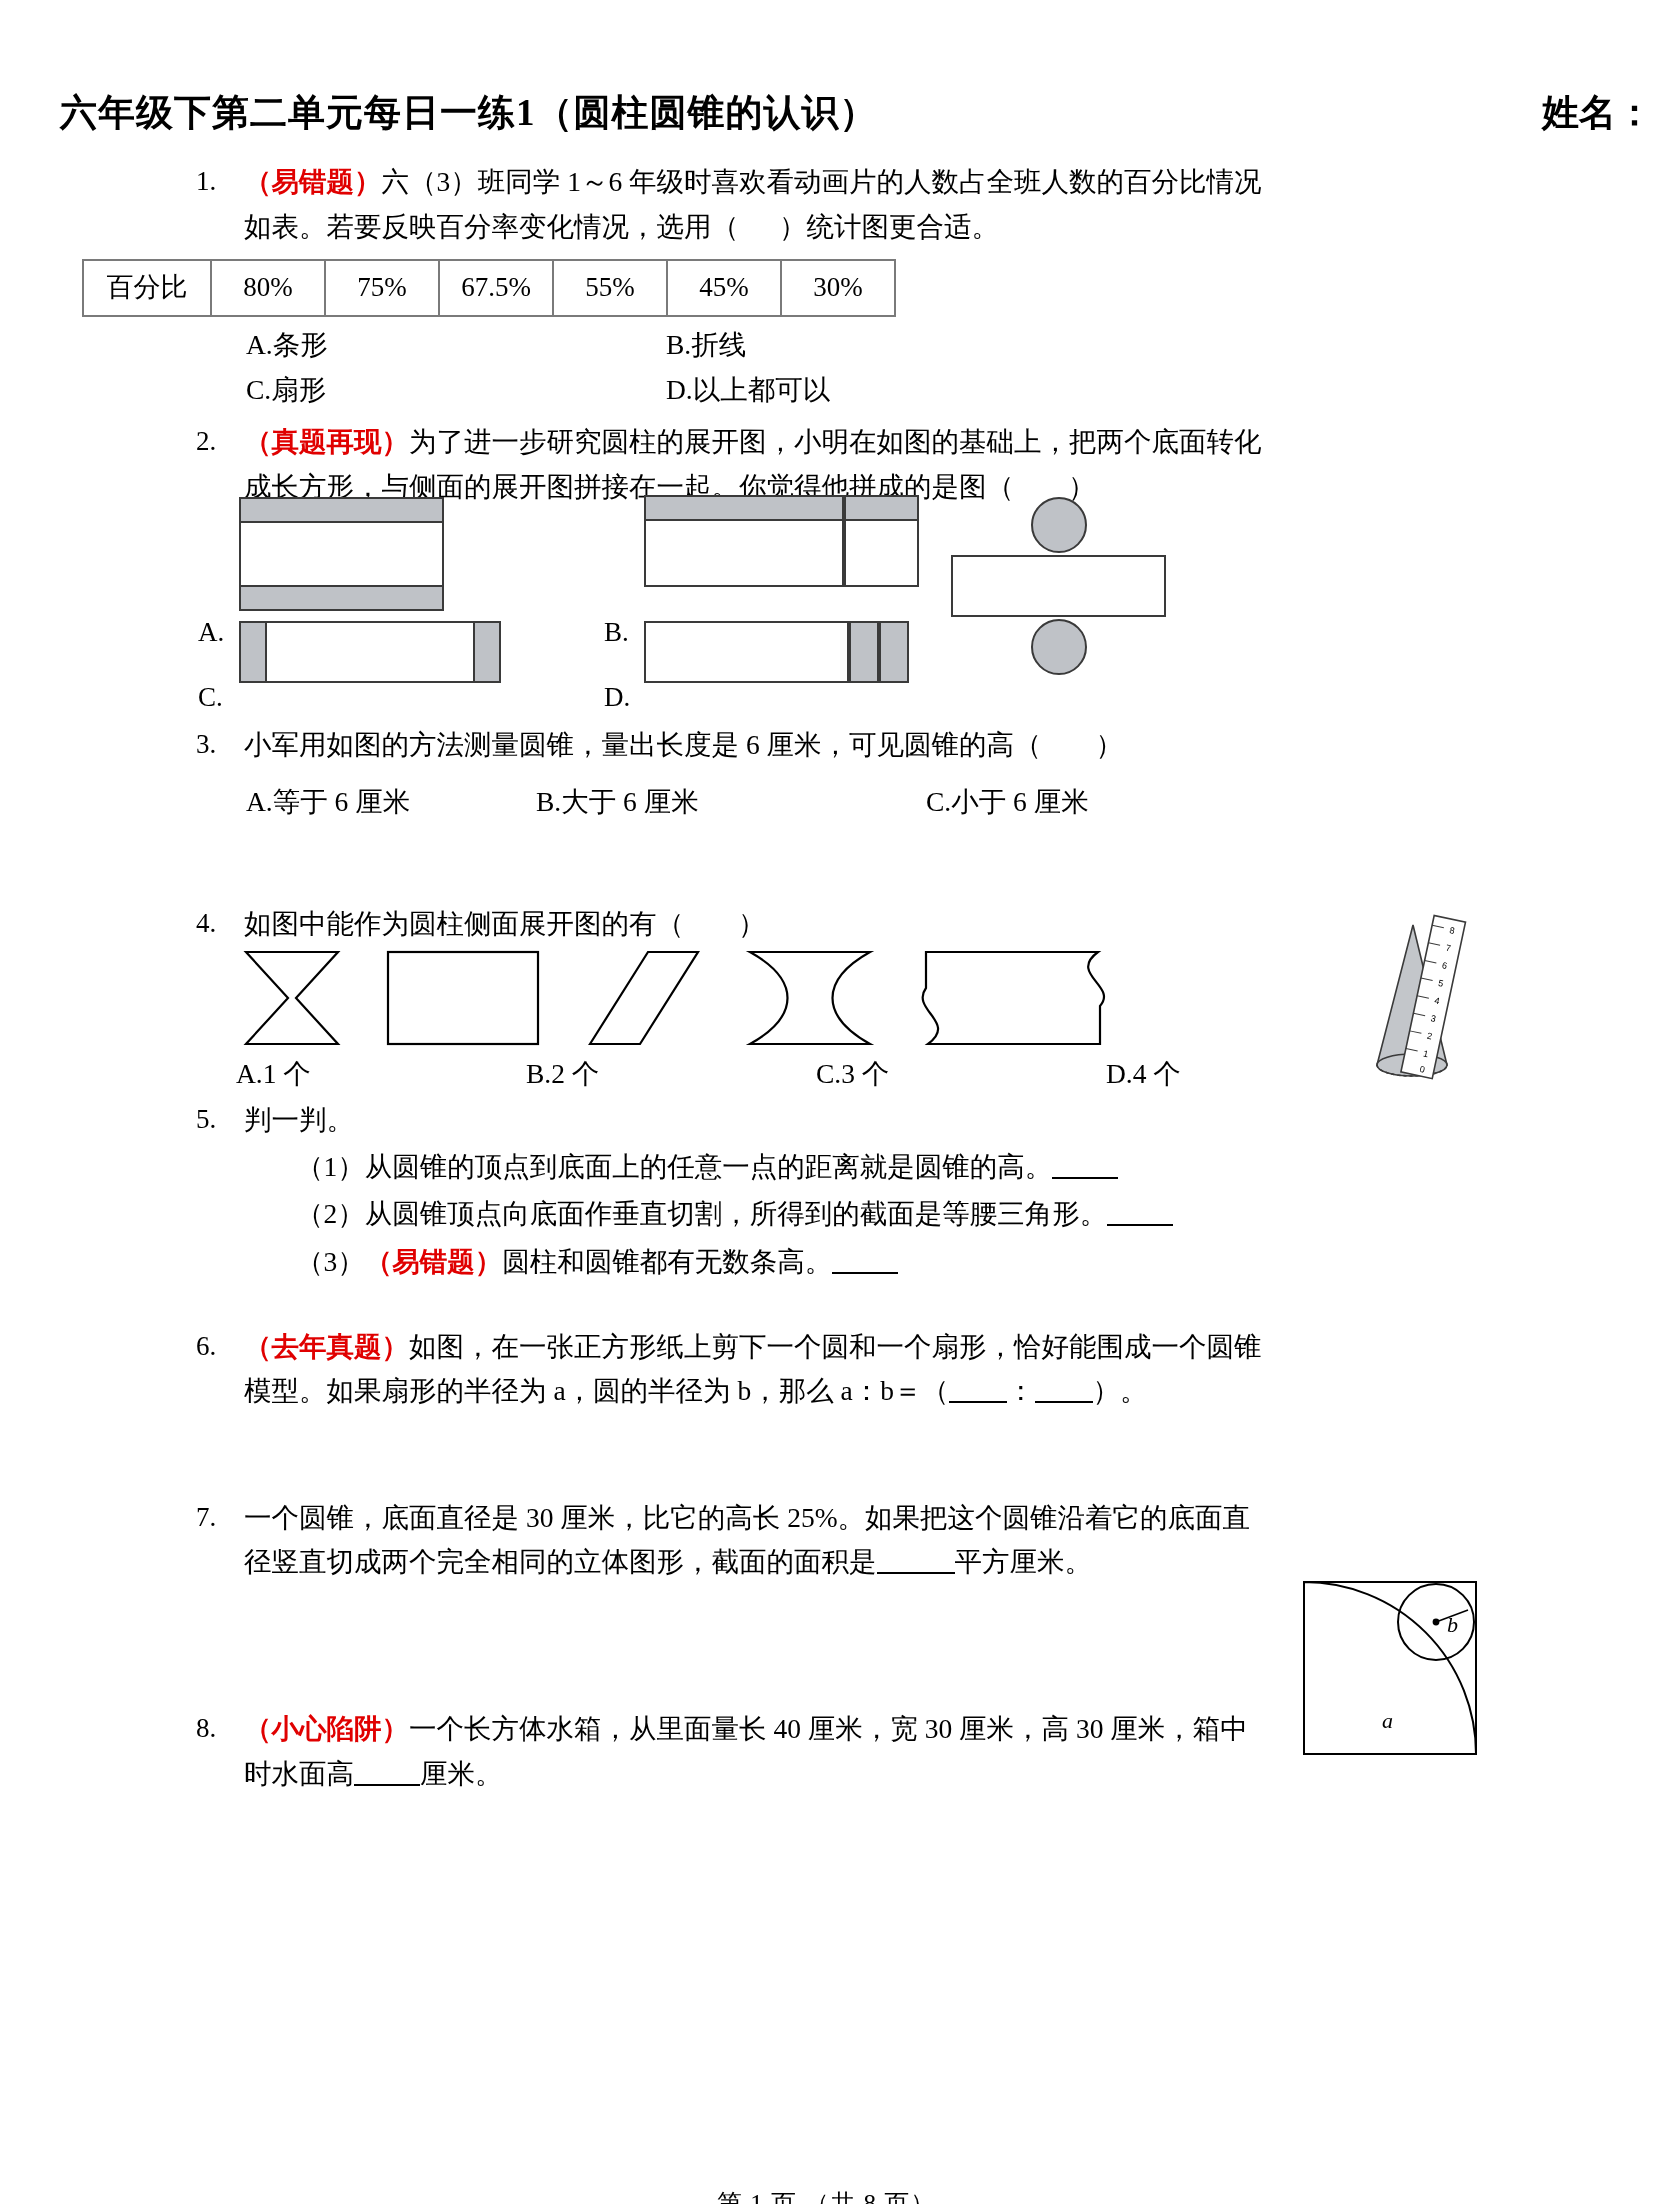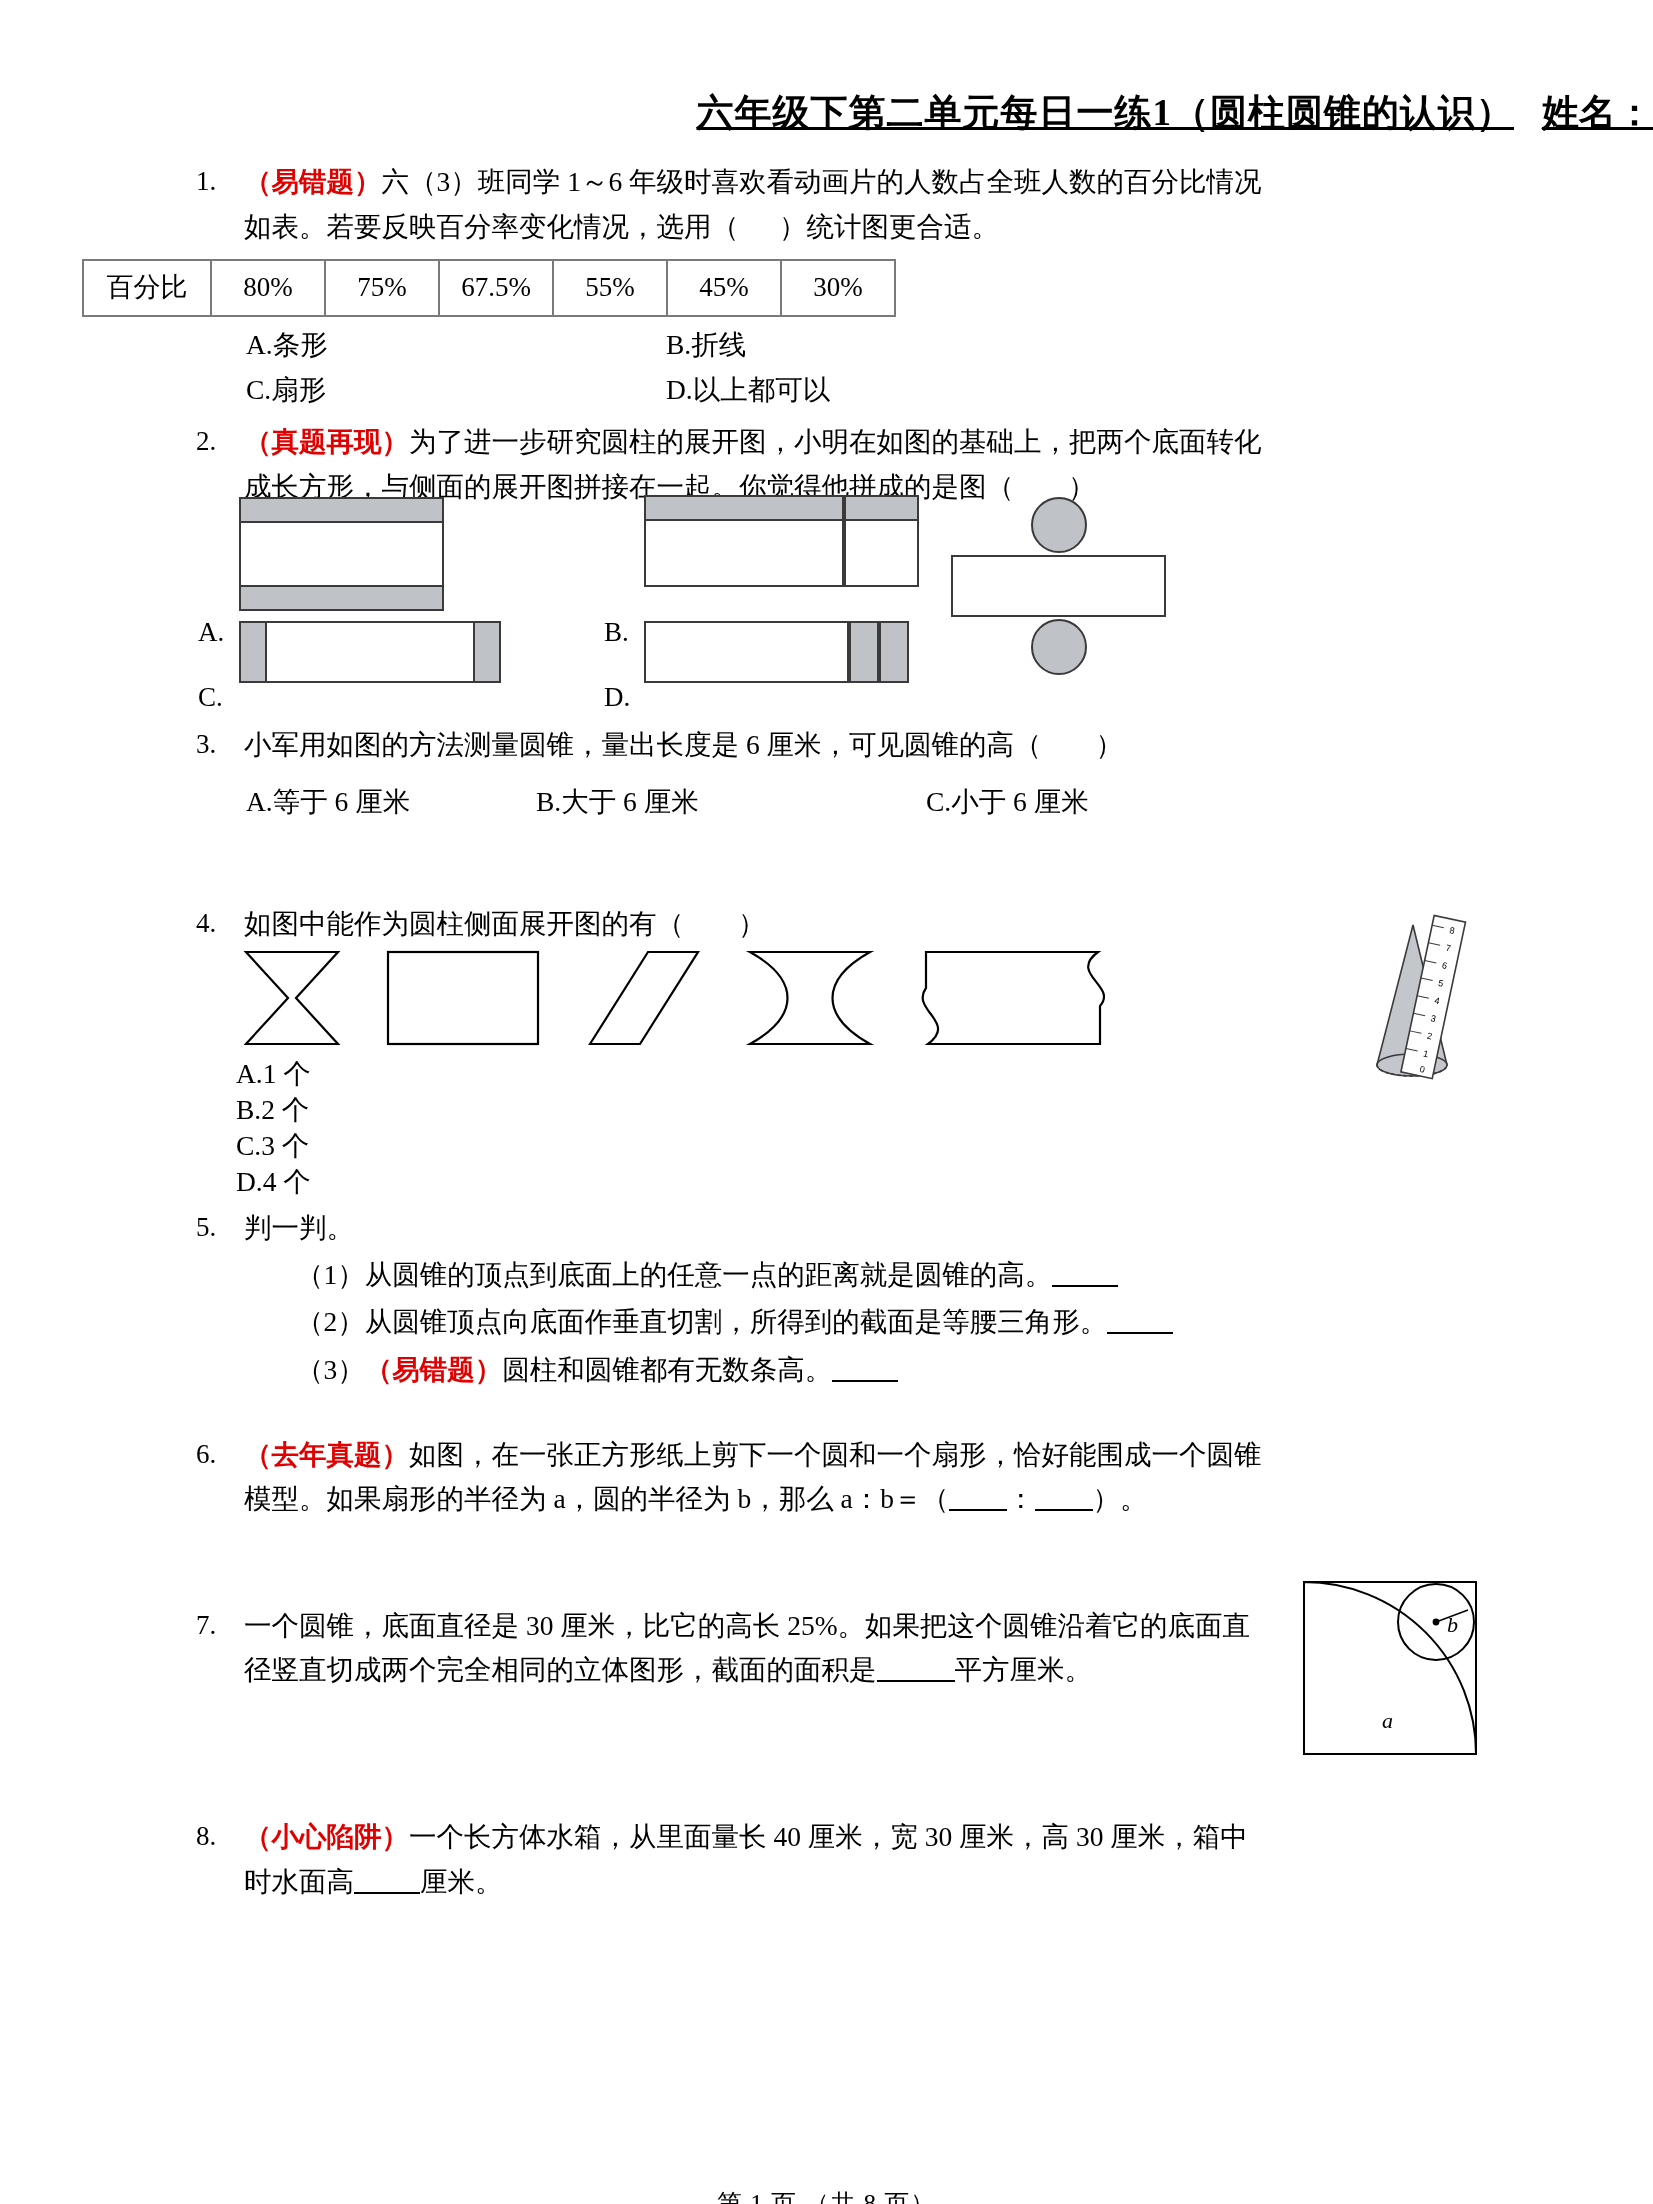--- a/index.html
+++ b/index.html
@@ -20,24 +20,23 @@
     width: 1653px;
     height: 2204px;
     box-sizing: border-box;
     padding: 0;
   }
 
   
   .title-row {
     display: flex;
     align-items: baseline;
-    justify-content: flex-end;
+    justify-content: space-between;
     margin-top: 88px;
     padding-left: 60px;
-    text-decoration: underline;
   }
   .doc-title {
     font-size: 37px;
     font-weight: bold;
     letter-spacing: 1px;
     white-space: nowrap;
   }
   .name-label {
     font-size: 37px;
     font-weight: bold;
@@ -120,21 +119,20 @@
     margin-left: 50px;
     font-size: 27.5px;
   }
   .opt-row-3 .c1 { width: 290px; }
   .opt-row-3 .c2 { width: 390px; }
 
   .opt-row-4 {
     display: flex;
     margin-left: 46px;
     font-size: 27.5px;
-    flex-direction: column;
   }
   .opt-row-4 .c { width: 290px; }
 
   
   .q2-figs {
     position: relative;
     height: 210px;
     margin-left: 196px;
   }
   .fig-label {

